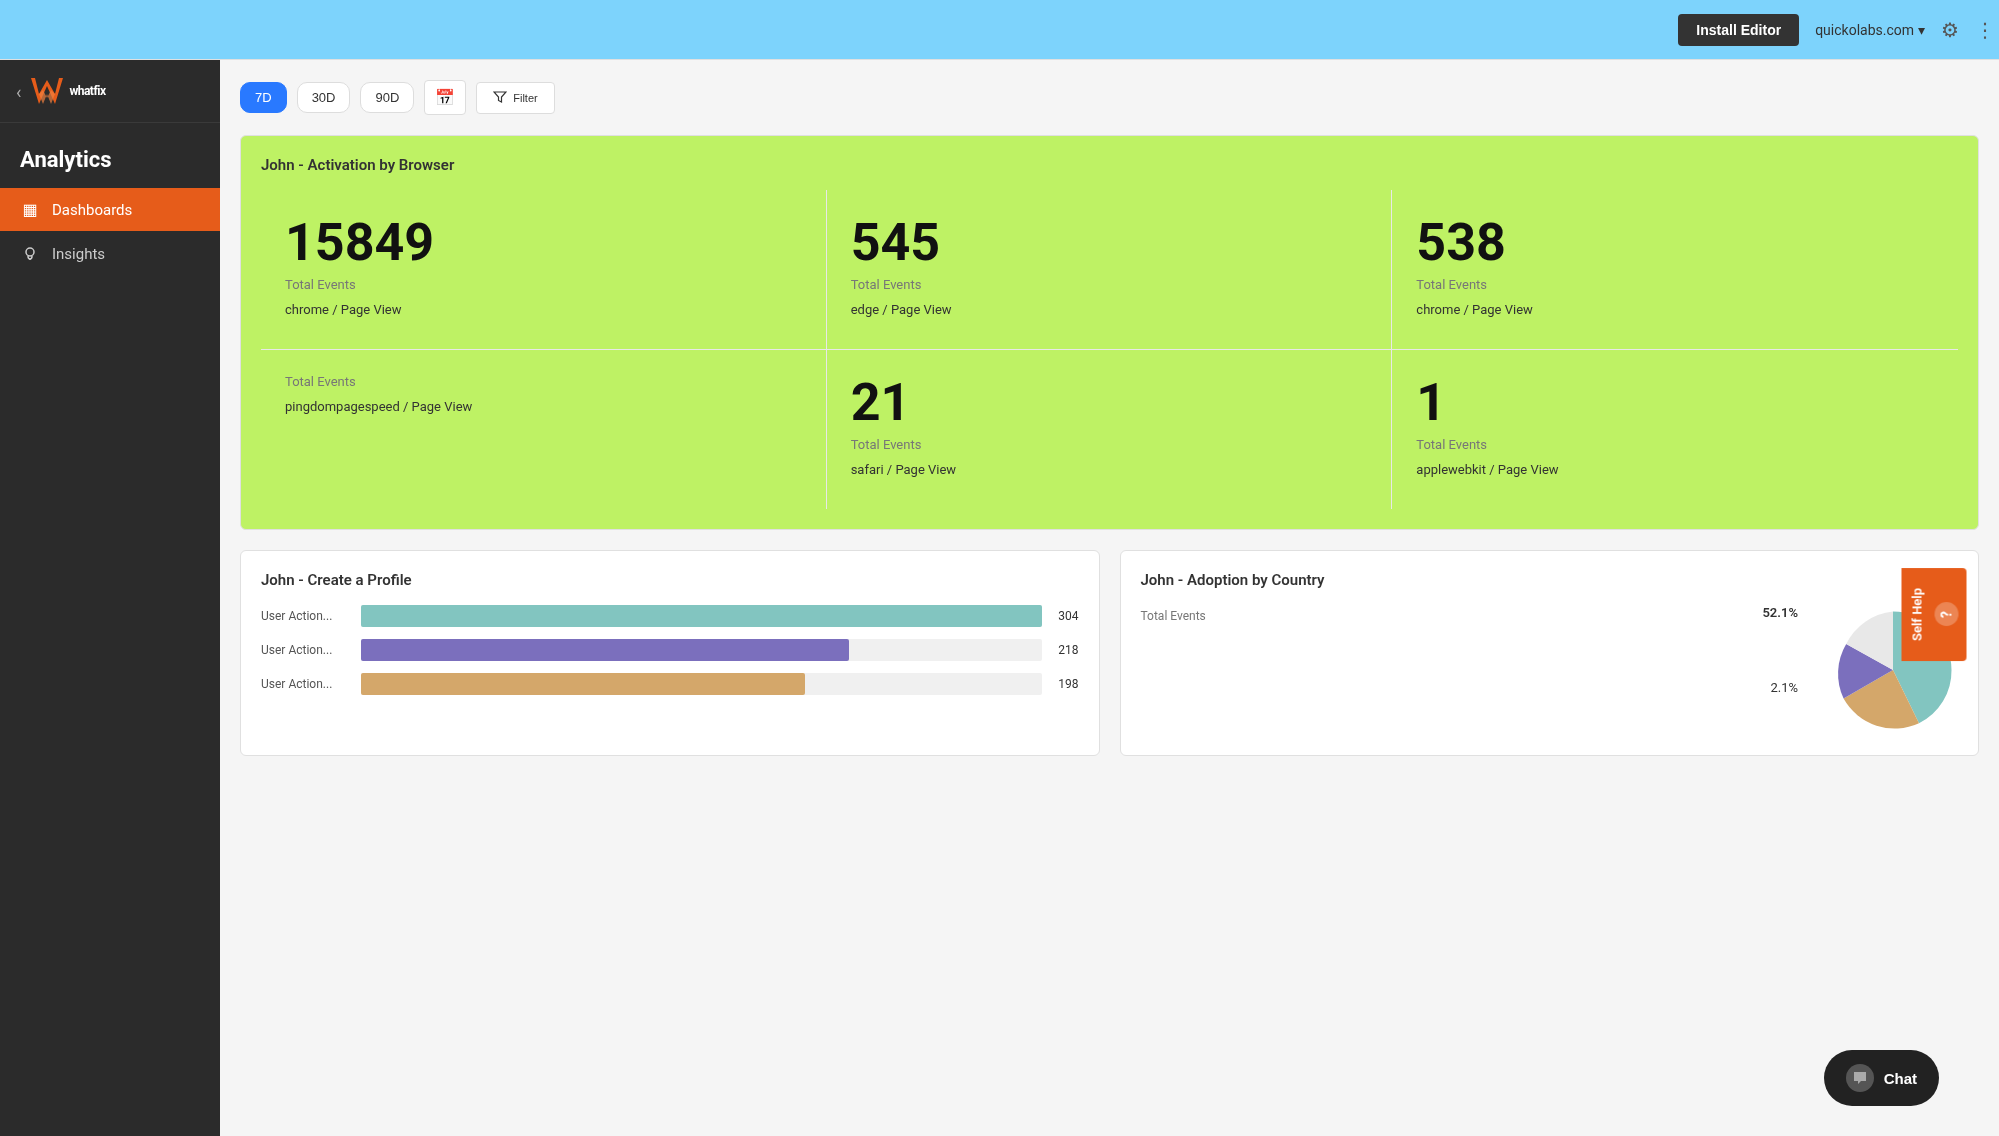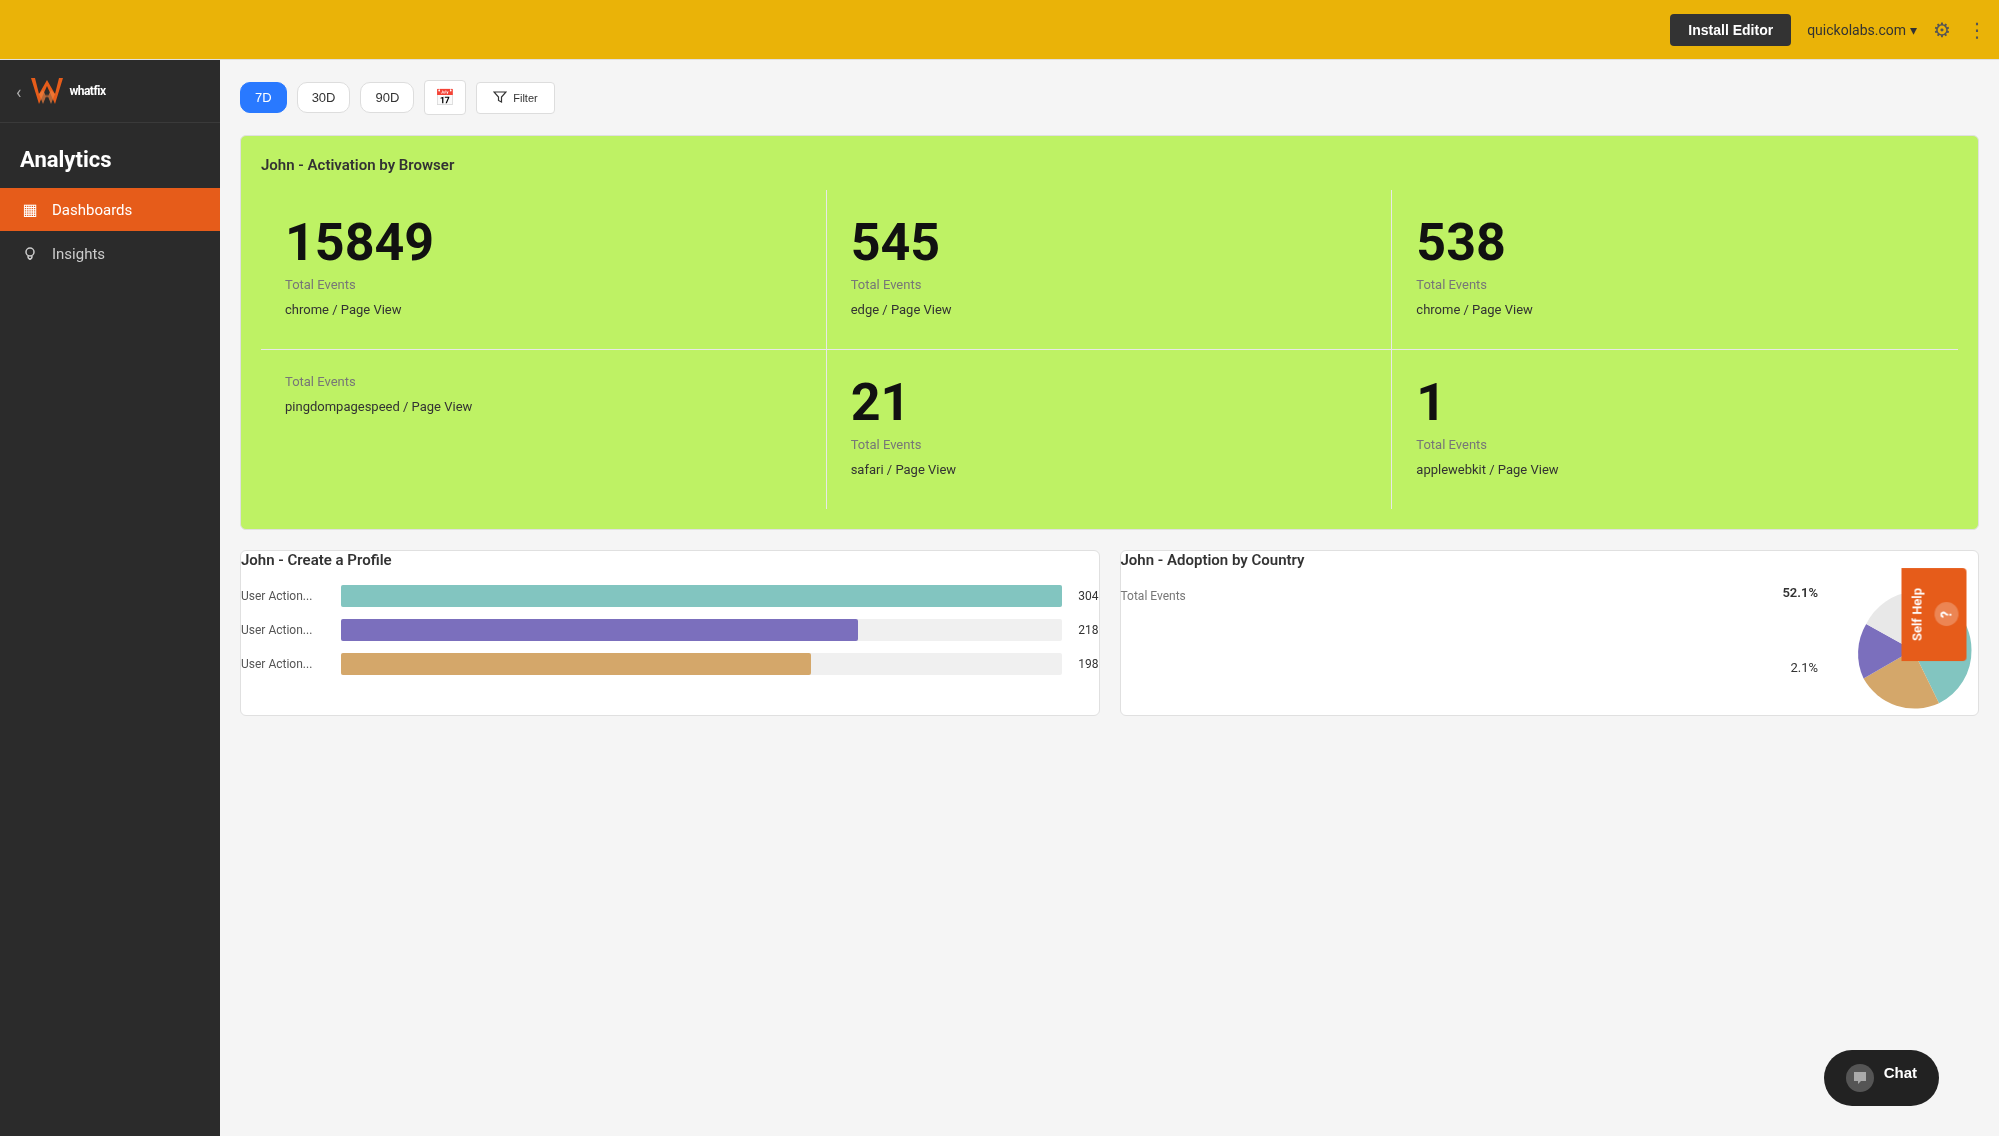--- a/index.html
+++ b/index.html
@@ -1,26 +1,26 @@
 <!DOCTYPE html>
 <html><head>
   <meta charset="utf-8">
   <style>
     * { box-sizing: border-box; margin: 0; padding: 0; }
     body { font-family: -apple-system, BlinkMacSystemFont, 'Segoe UI', Roboto, sans-serif; background: #f5f5f5; display: flex; flex-direction: column; height: 100vh; overflow: hidden; }
 
     
     .topbar {
       height: 60px;
-      background: #eab308;
+      background: #7dd3fc;
       border-bottom: 1px solid #e0e0e0;
       display: flex;
       align-items: center;
       justify-content: flex-end;
-      padding: 0 12px;
+      padding: 0 4px;
       gap: 16px;
       flex-shrink: 0;
       z-index: 10;
     }
     .topbar-install-btn {
       background: #333;
       color: #fff;
       border: none;
       border-radius: 4px;
       padding: 8px 18px;
@@ -209,20 +209,21 @@
     
     .bottom-row {
       display: grid;
       grid-template-columns: 1fr 1fr;
       gap: 20px;
     }
     .bottom-card {
       background: #fff;
       border: 1px solid #e0e0e0;
       border-radius: 6px;
+      padding: 20px;
     }
     .bar-chart-area {
       margin-top: 12px;
     }
     .bar-row {
       display: flex;
       align-items: center;
       gap: 10px;
       margin-bottom: 12px;
     }
@@ -280,20 +281,21 @@
       right: 60px;
       background: #222;
       color: #fff;
       border: none;
       border-radius: 30px;
       padding: 14px 22px;
       font-size: 15px;
       font-weight: 600;
       cursor: pointer;
       display: flex;
+      align-items: center;
       gap: 10px;
       z-index: 200;
     }
     .chat-circle {
       width: 28px;
       height: 28px;
       border-radius: 50%;
       background: #555;
       display: flex;
       align-items: center;

